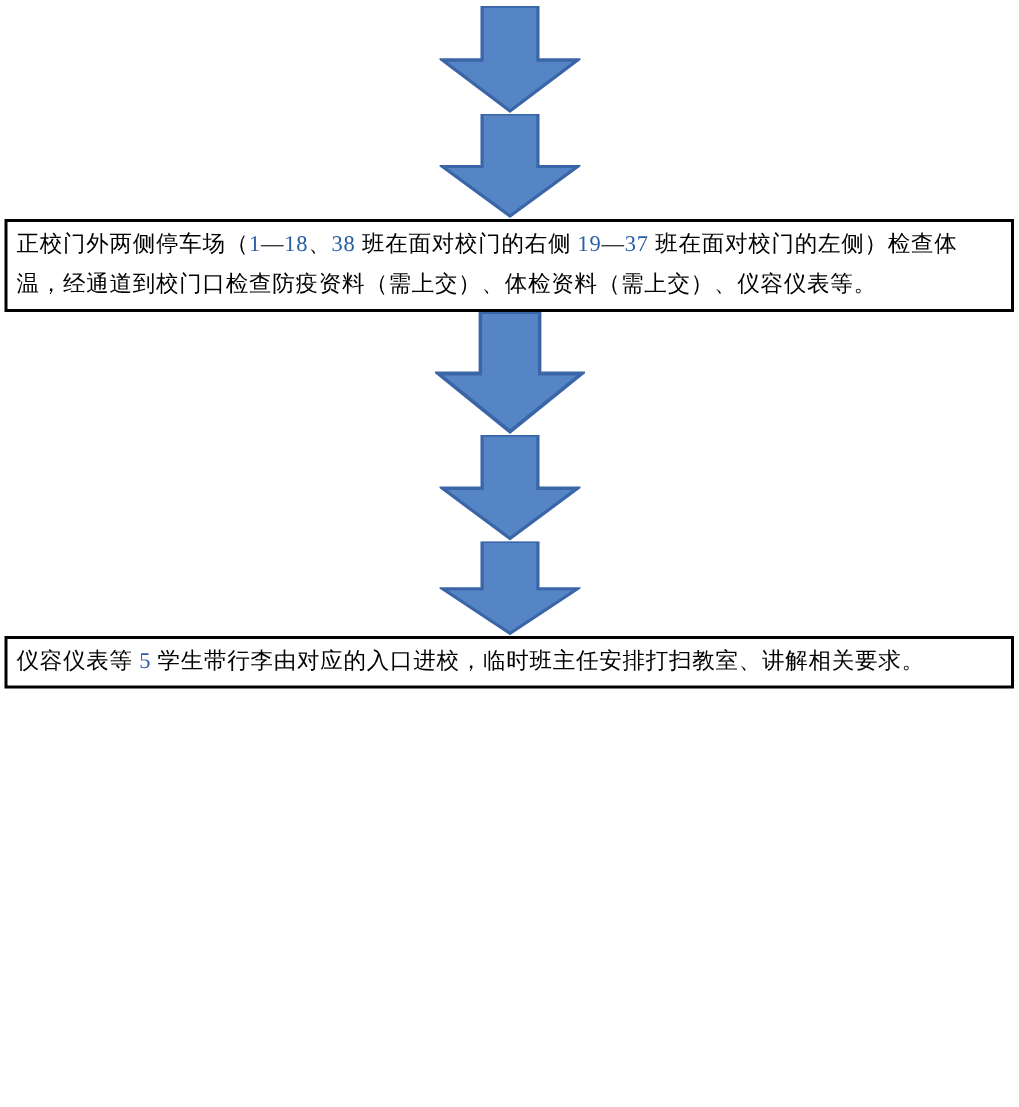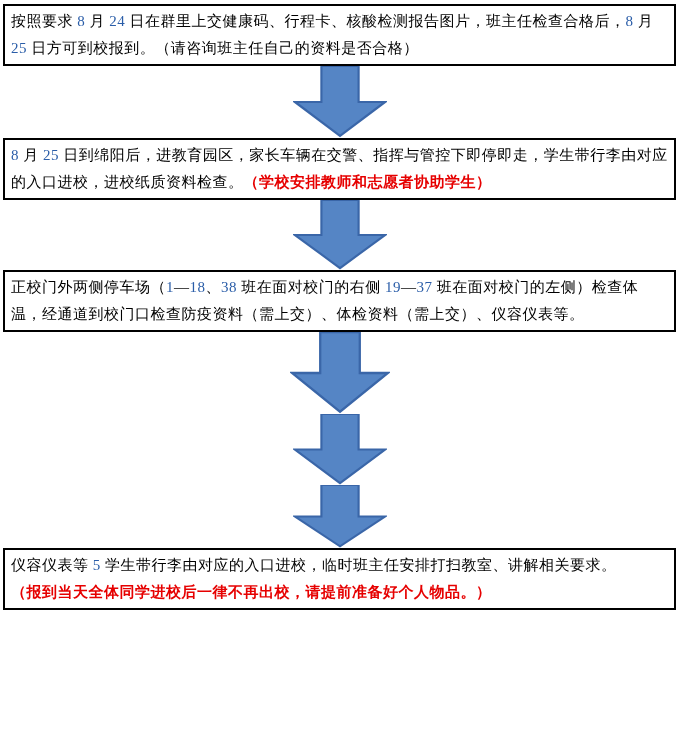--- a/index.html
+++ b/index.html
@@ -40,33 +40,27 @@
     stroke:var(--arrow_border);
     stroke-width:2.2;
     stroke-linejoin:miter;
   }
 </style>
 </head>
 <body>
 
 <div class="page">
 
-  <div class="step-box">
-    <p class="step-text"><span class="seg-n">按照要求 </span><span class="seg-num">8</span><span class="seg-n"> 月 </span><span class="seg-num">24</span><span class="seg-n"> 日在群里上交健康码、行程卡、核酸检测报告图片，班主任检查合格后，</span><span class="seg-num">8</span><span class="seg-n"> 月 </span><span class="seg-num">25</span><span class="seg-n"> 日方可到校报到。（请咨询班主任自己的资料是否合格）</span></p>
-  </div>
 
   <div class="arrow-wrap" style="height:72px">
     <svg width="94" height="72" viewBox="0 0 96 72" preserveAspectRatio="none">
       <polygon points="29,0 67,0 67,36 94,36 48,70 2,36 29,36"></polygon>
     </svg>
   </div>
 
-  <div class="step-box">
-    <p class="step-text"><span class="seg-num">8</span><span class="seg-n"> 月 </span><span class="seg-num">25</span><span class="seg-n"> 日到绵阳后，进教育园区，家长车辆在交警、指挥与管控下即停即走，学生带行李由对应的入口进校，进校纸质资料检查。</span><span class="seg-red">（学校安排教师和志愿者协助学生）</span></p>
-  </div>
 
   <div class="arrow-wrap" style="height:70px">
     <svg width="94" height="70" viewBox="0 0 96 72" preserveAspectRatio="none">
       <polygon points="29,0 67,0 67,36 94,36 48,70 2,36 29,36"></polygon>
     </svg>
   </div>
 
   <div class="step-box">
     <p class="step-text"><span class="seg-n">正校门外两侧停车场（</span><span class="seg-num">1</span><span class="seg-n">—</span><span class="seg-num">18</span><span class="seg-n">、</span><span class="seg-num">38</span><span class="seg-n"> 班在面对校门的右侧 </span><span class="seg-num">19</span><span class="seg-n">—</span><span class="seg-num">37</span><span class="seg-n"> 班在面对校门的左侧）检查体温，经通道到校门口检查防疫资料（需上交）、体检资料（需上交）、仪容仪表等。</span></p>
   </div>
@@ -85,16 +79,16 @@
   </div>
 
 
   <div class="arrow-wrap" style="height:63px">
     <svg width="94" height="63" viewBox="0 0 96 72" preserveAspectRatio="none">
       <polygon points="29,0 67,0 67,36 94,36 48,70 2,36 29,36"></polygon>
     </svg>
   </div>
 
   <div class="step-box">
-    <p class="step-text"><span class="seg-n">仪容仪表等 </span><span class="seg-num">5</span><span class="seg-n"> 学生带行李由对应的入口进校，临时班主任安排打扫教室、讲解相关要求。</span><br><span class="seg-red">（报到当天全体同学进校后一律不再出校，请提前准备好个人物品。）</span></p>
+    <p class="step-text"><span class="seg-n">仪容仪表等 </span><span class="seg-num">5</span><span class="seg-n"> 学生带行李由对应的入口进校，临时班主任安排打扫教室、讲解相关要求。</span><br></p>
   </div>
 
 </div>
 
 </body></html>

